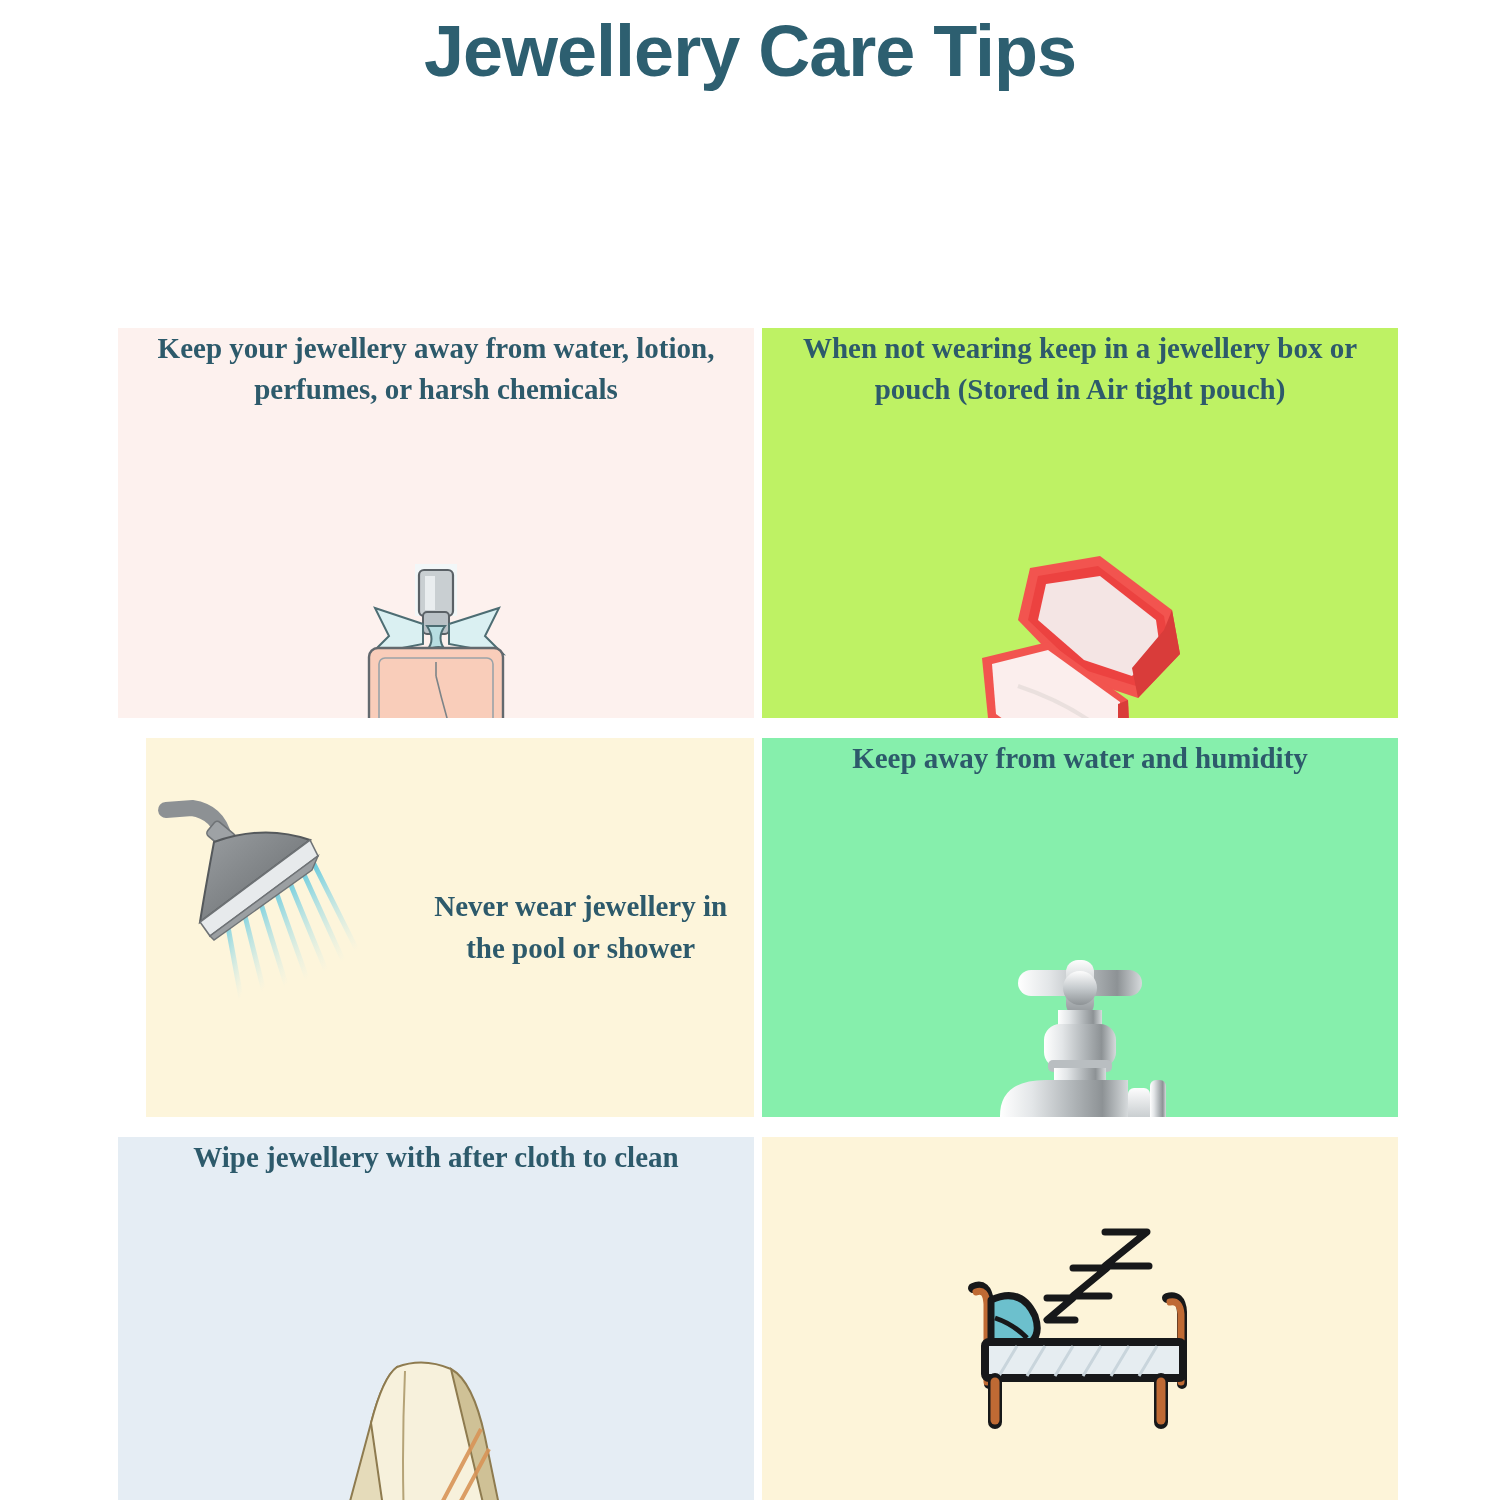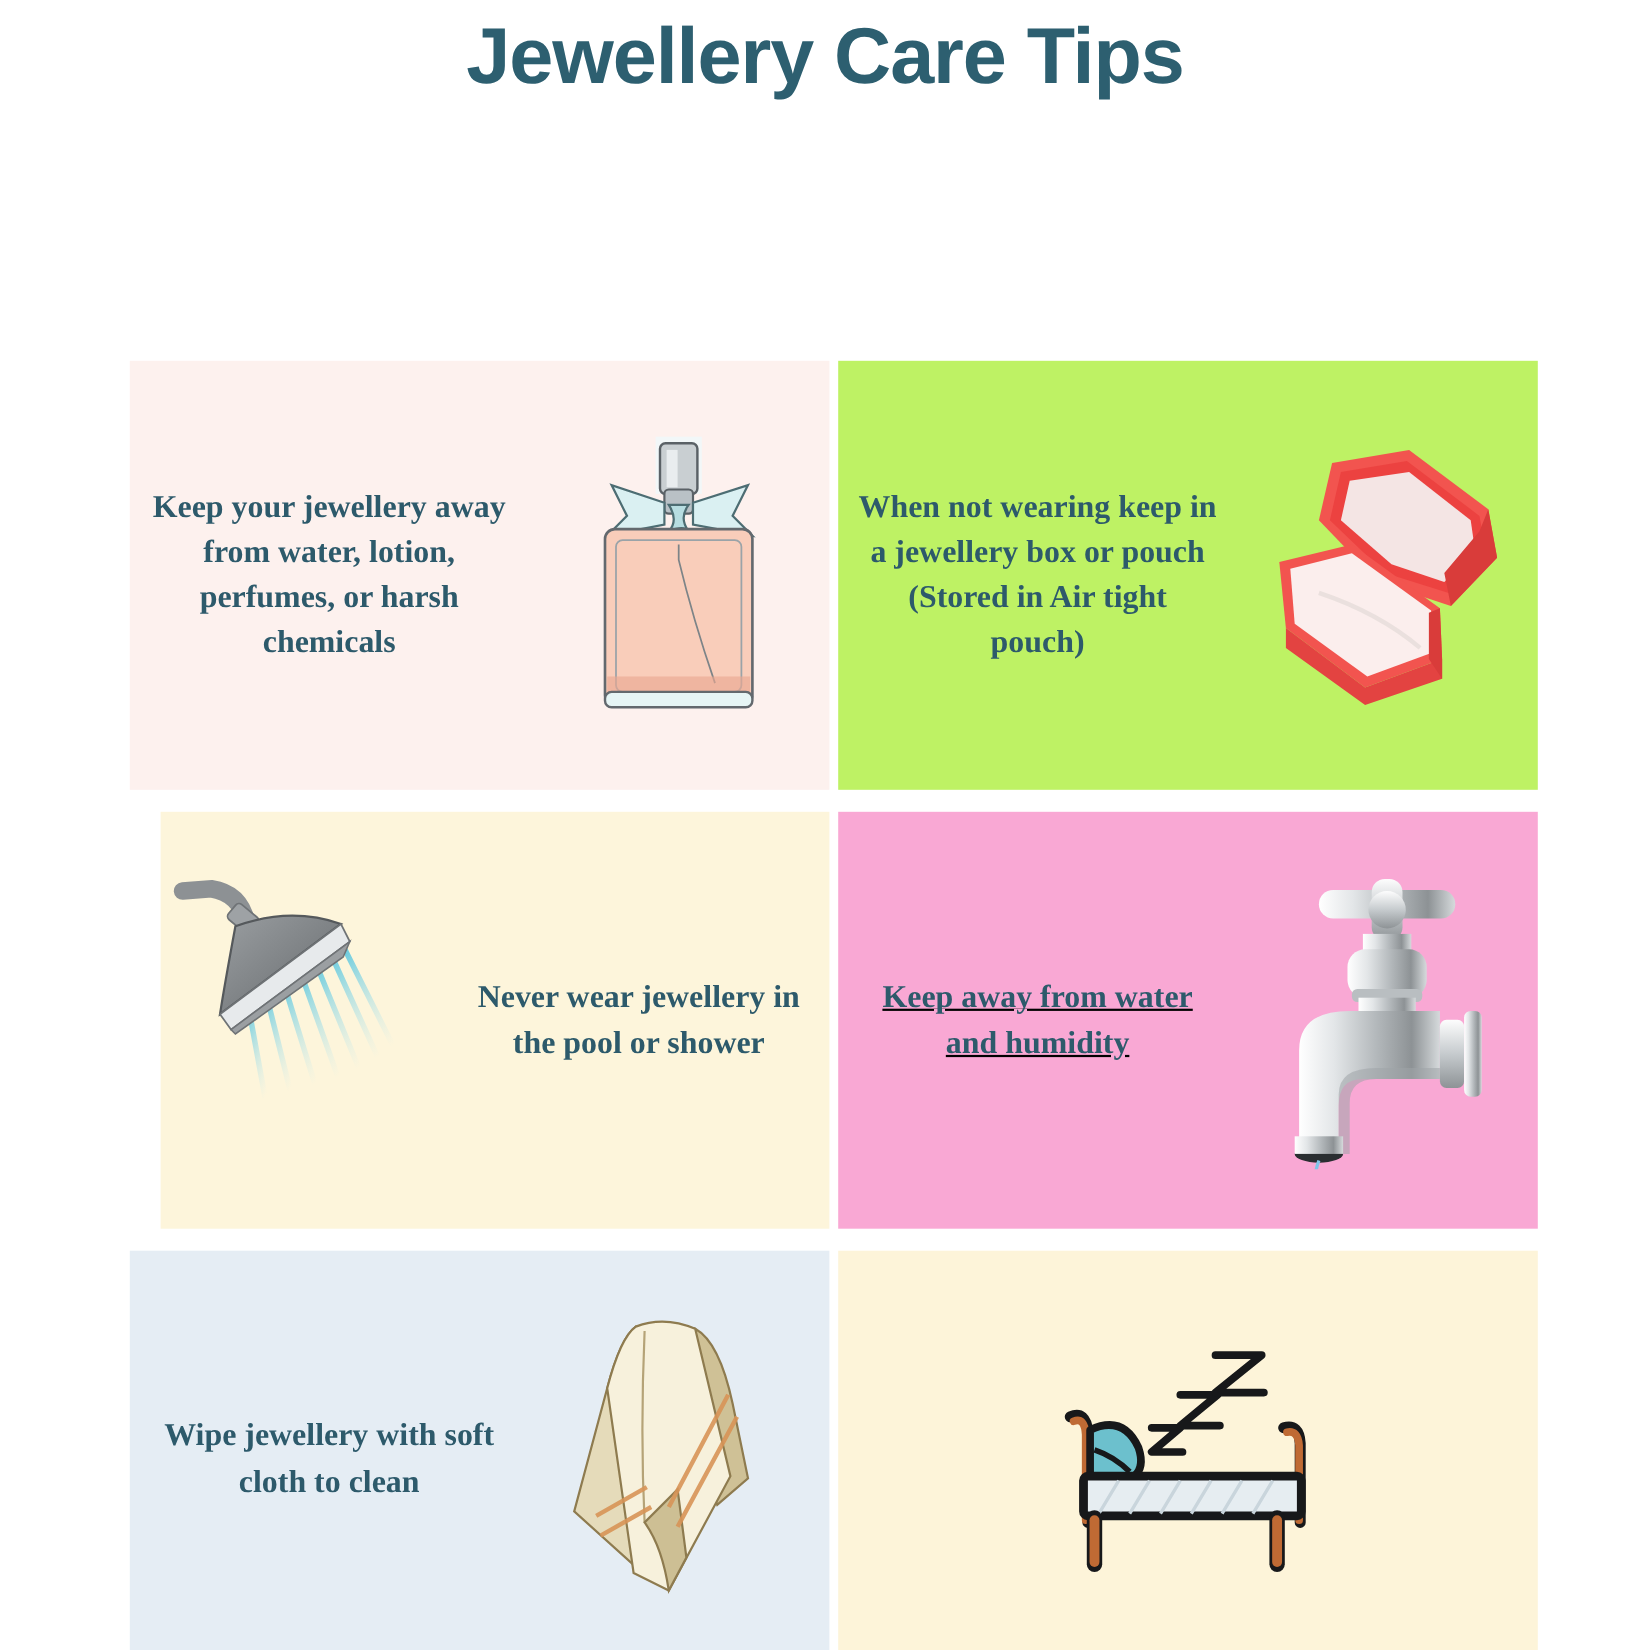--- a/index.html
+++ b/index.html
@@ -41,21 +41,21 @@
     grid-template-rows: 390px 379px 379px;
     column-gap: 8px;
     row-gap: 20px;
   }
   .card {
     position: relative;
     display: flex;
     align-items: center;
     overflow: hidden;
   }
-  .card.text-left  { flex-direction: row; }
+  .card.text-left  { flex-direction: column; }
   .card.text-right { flex-direction: row-reverse; }
 
   .card-text {
     flex: 0 0 57%;
     padding: 0 18px;
     text-align: center;
     font-family: "Liberation Serif", serif;
     font-weight: 700;
     font-size: 29px;
     line-height: 1.42;
@@ -67,21 +67,21 @@
     align-items: center;
     justify-content: center;
     height: 100%;
   }
   .art-svg { display: block; }
 
   
   .bg-pink  { background: #fdf1ee; }
   .bg-blue  { background: #bef264; }
   .bg-cream { background: #fdf5db; margin-left: 28px; }
-  .bg-rose  { background: #f9a8d4; text-decoration: underline; }
+  .bg-rose  { background: #86efac; }
   .bg-ice   { background: #e5edf4; }
   .bg-butter{ background: #fdf4d9; }
 </style>
 </head>
 <body>
 
 <div class="page">
 
   <div class="header">
     <div class="title">Jewellery Care Tips</div>
@@ -205,21 +205,21 @@
 
           <ellipse cx="48" cy="256" rx="22" ry="8" fill="#2a2e31"></ellipse>
           <rect x="26" y="240" width="44" height="16" fill="url(#chrome)"></rect>
 
           <path d="M48 262 q-3 8 -3 14 q0 10 3 14" fill="none" stroke="#7fc4e8" stroke-width="3"></path>
         </svg>
       </div>
     </div>
 
     <div class="card text-left bg-ice">
-      <div class="card-text">Wipe jewellery with soft cloth to clean</div>
+      <div class="card-text">Wipe jewellery with after cloth to clean</div>
       <div class="card-art">
         <svg class="art-svg" width="210" height="270" viewBox="0 0 210 270">
 
           <path d="M66 14 Q52 24 40 70 L10 182 L70 236 L96 176 L88 60 Z" fill="#e5dbba" stroke="#8e7b4f" stroke-width="2"></path>
 
           <path d="M120 16 Q142 28 154 84 L168 152 L140 176 L118 120 Z" fill="#cfc196" stroke="#8e7b4f" stroke-width="2"></path>
 
           <path d="M66 14 Q92 4 120 16 L152 150 L96 254 L64 238 L40 70 Q52 24 66 14 Z" fill="#f7f1dc" stroke="#8e7b4f" stroke-width="2"></path>
 
           <path d="M74 18 Q70 110 74 192" fill="none" stroke="#b5a377" stroke-width="2"></path>

